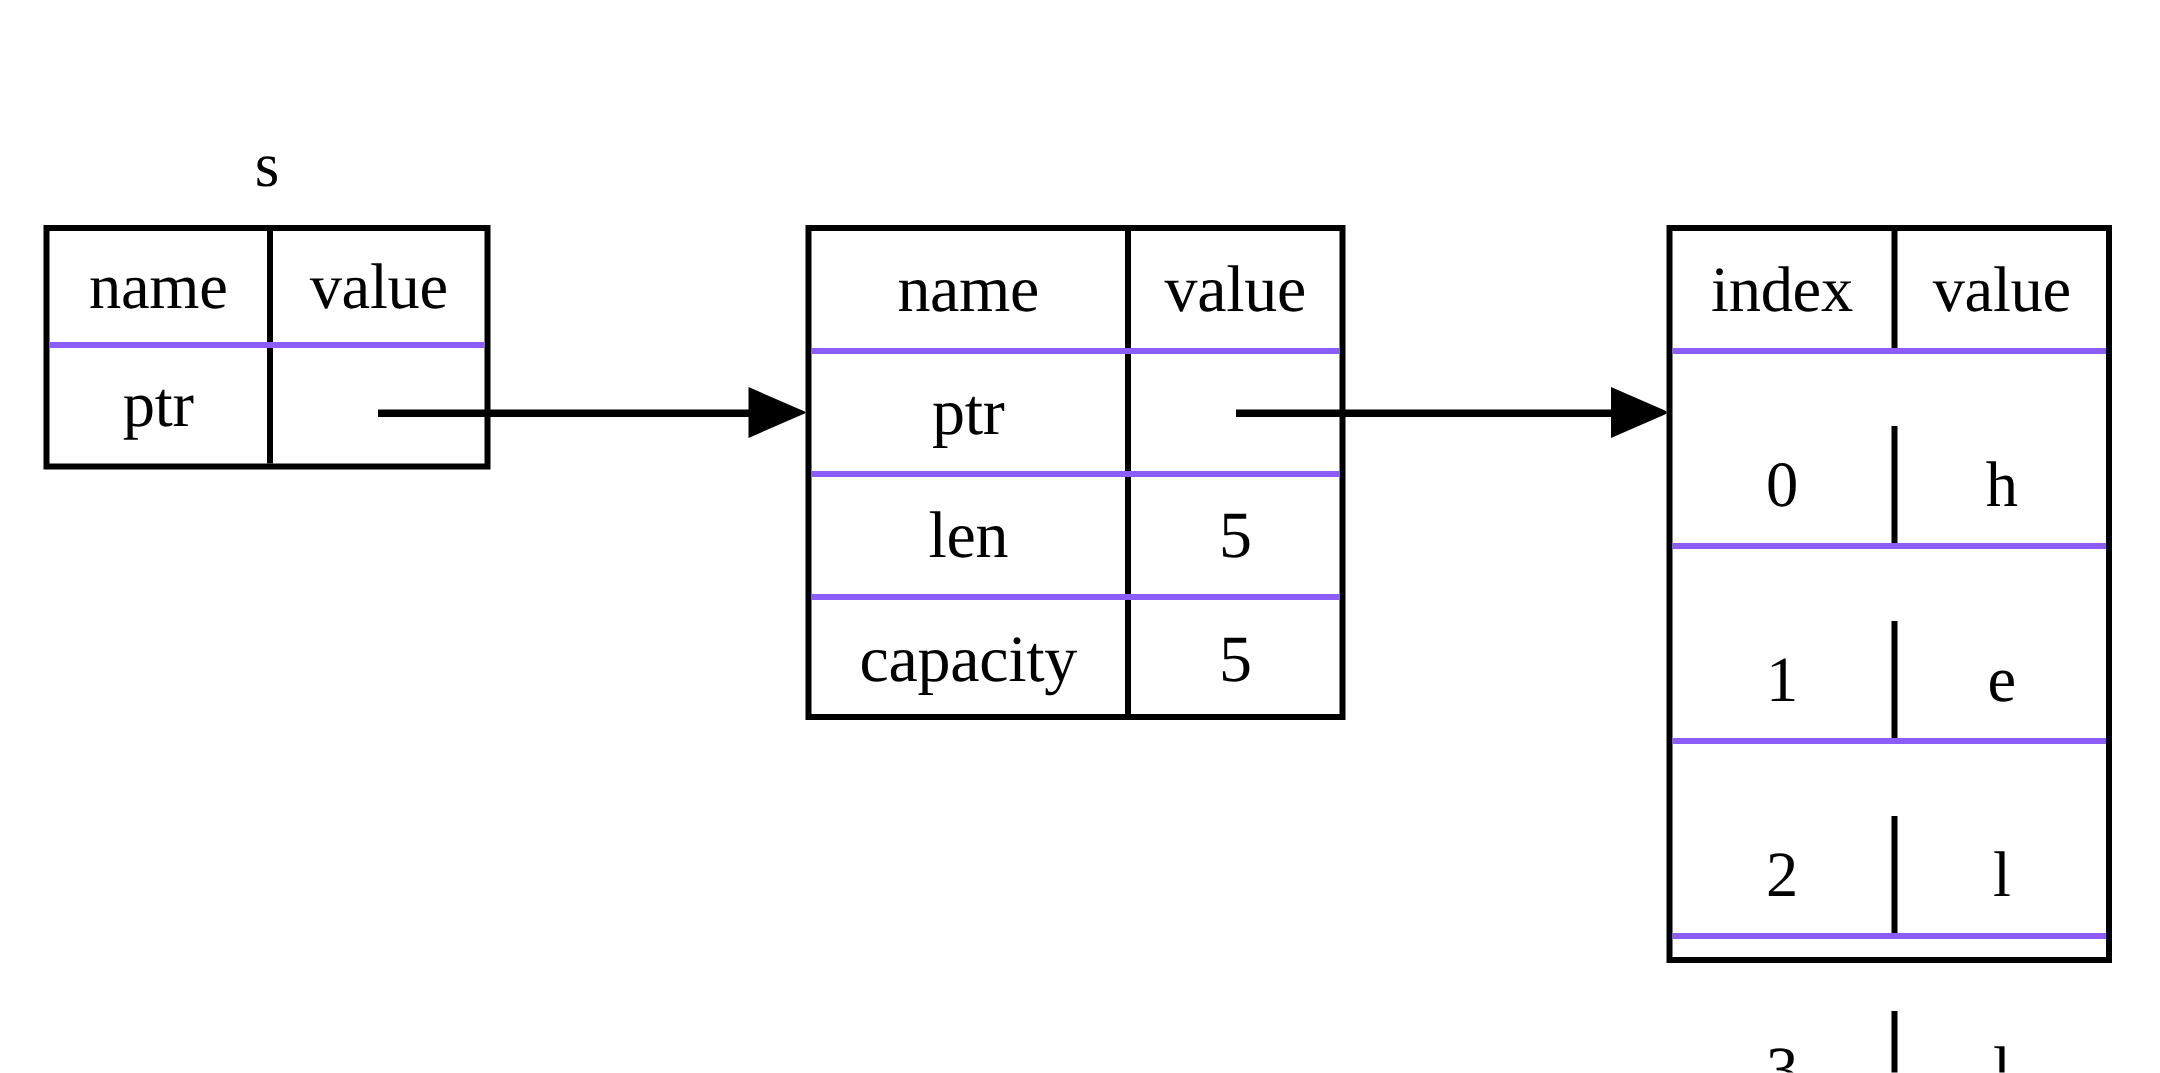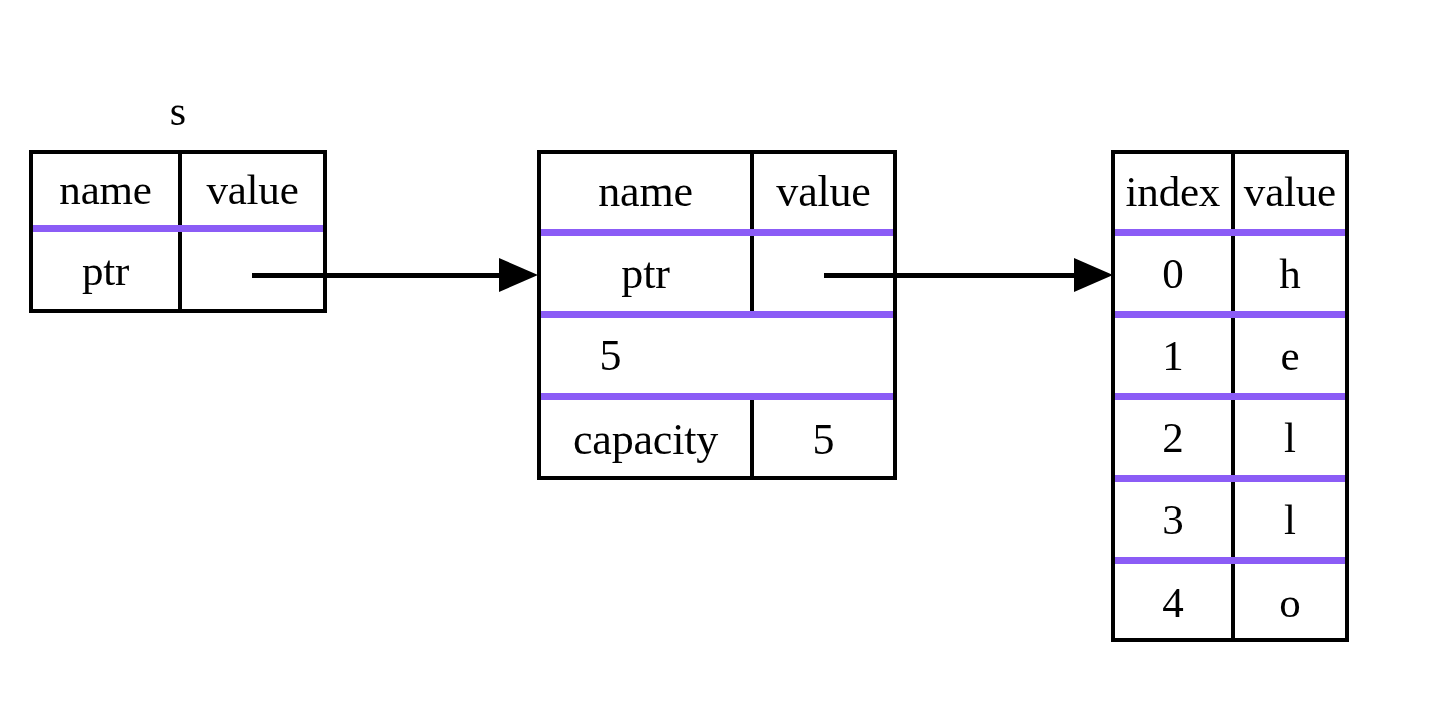--- a/index.html
+++ b/index.html
@@ -31,21 +31,21 @@
     border: 4px solid #000000;
     background: #ffffff;
     display: flex;
     flex-direction: column;
   }
 
   .row {
     display: flex;
     box-sizing: border-box;
     flex: 0 0 auto;
-    border-bottom: 7px solid #8b5cf6;
+    border-bottom: 4px solid #8b5cf6;
   }
   .row.last { border-bottom: none; }
 
   .cell {
     box-sizing: border-box;
     display: flex;
     align-items: center;
     justify-content: center;
     overflow: hidden;
     white-space: nowrap;
@@ -79,22 +79,23 @@
   }
   #table-s1 .row { height: 82px; }
   #table-s1 .row.last { height: 80px; }
   #table-s1 .cell.k { width: 213px; }
   #table-s1 .cell.v { width: 139px; }
 
   
   #table-heap {
     left: 1111px;
     top: 150px;
-    width: 238px;
+    width: 297px;
     height: 492px;
+    gap: 48px;
   }
   #table-heap .row { height: 82px; }
   #table-heap .row.last { height: 77px; }
   #table-heap .cell.k { width: 150px; }
   #table-heap .cell.v { width: 139px; }
   #table-heap .cell { font-size: 43px; }
 
   
   .title {
     position: absolute;
@@ -150,20 +151,21 @@
   <div class="struct" id="table-s1">
     <div class="row">
       <div class="cell k">name</div>
       <div class="cell v">value</div>
     </div>
     <div class="row">
       <div class="cell k">ptr</div>
       <div class="cell v"></div>
     </div>
     <div class="row">
+      <div class="cell k">len</div>
       <div class="cell v">5</div>
     </div>
     <div class="row last">
       <div class="cell k">capacity</div>
       <div class="cell v">5</div>
     </div>
   </div>
 
   <div class="arrow-line" id="arrow2-line"></div>
   <div class="arrow-head" id="arrow2-head"></div>

